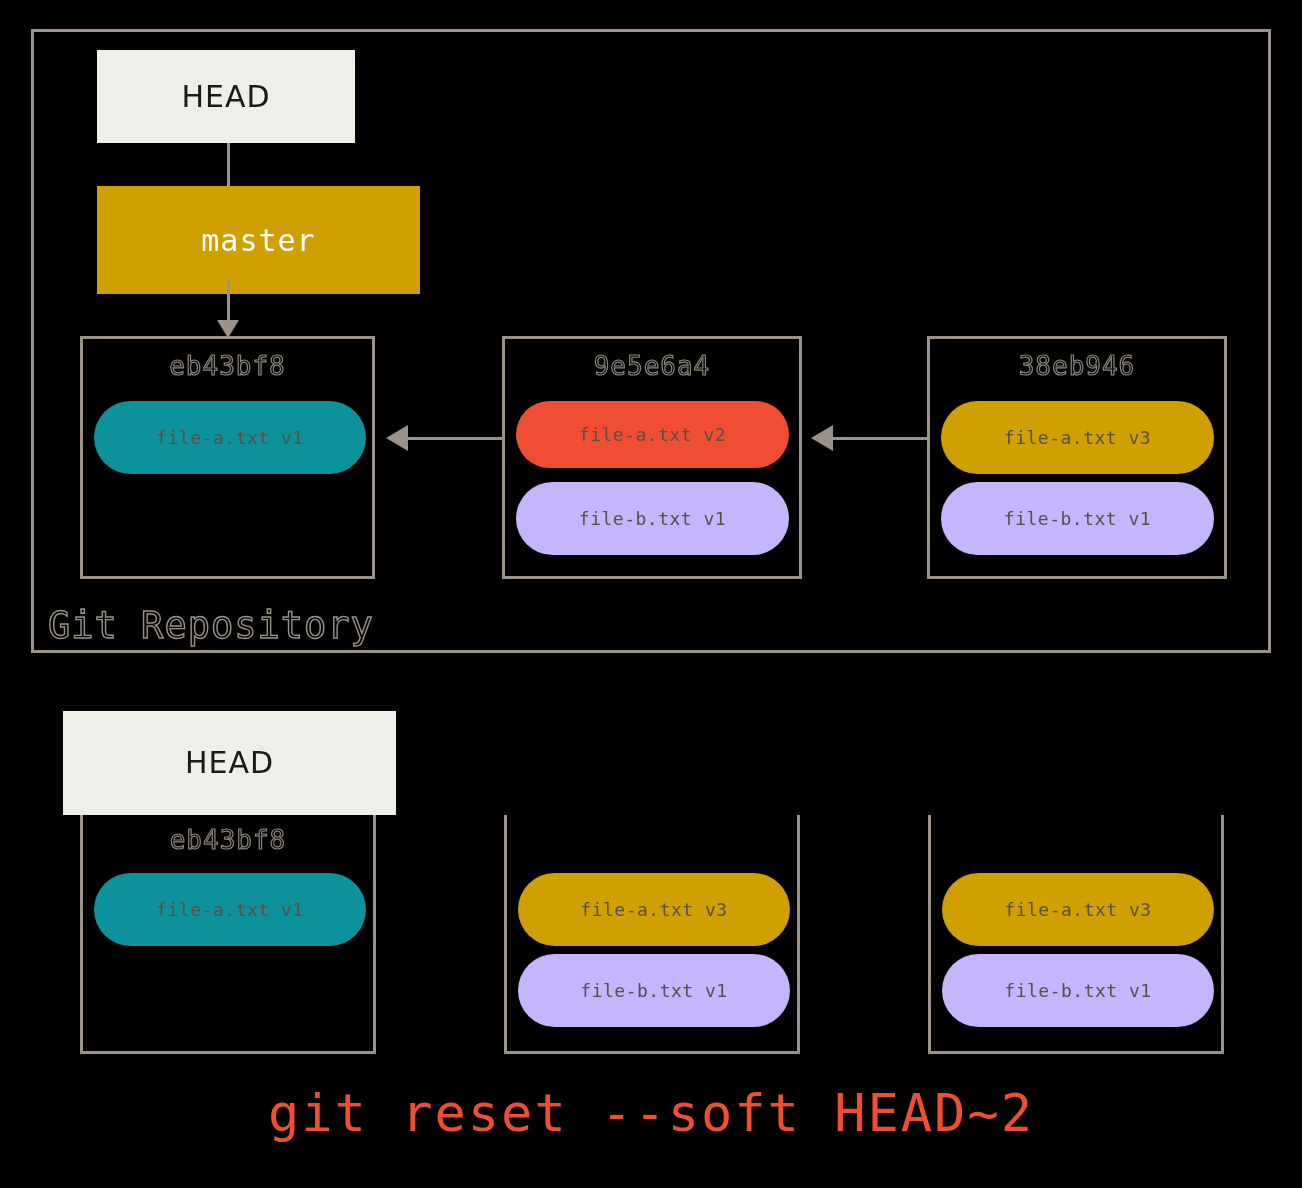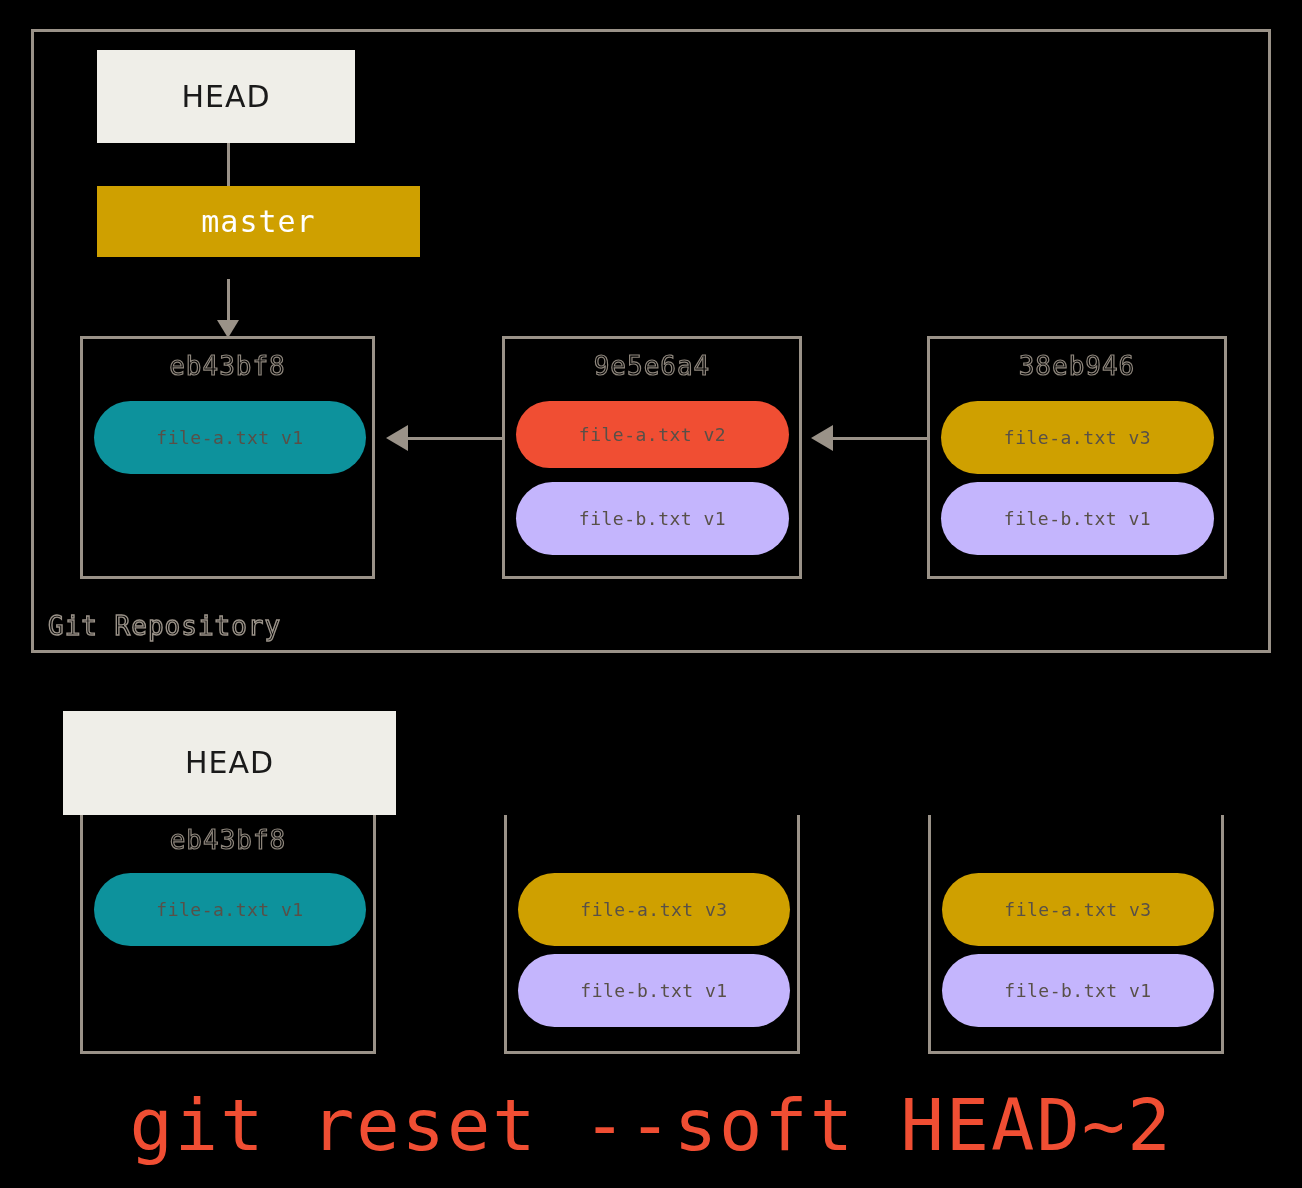--- a/index.html
+++ b/index.html
@@ -27,21 +27,21 @@
     left: 31px; top: 29px;
     width: 1240px; height: 624px;
     border: 3px solid #9a9288;
     background: transparent;
   }
   .repo-label {
     left: 48px; top: 604px;
     width: 420px; height: 44px;
     color: #000000;
     -webkit-text-stroke: 1.4px #9a9288;
-    font-size: 26px;
+    font-size: 37px;
     line-height: 44px;
     letter-spacing: 1px;
     white-space: nowrap;
     text-align: left;
   }
 
   
   .tagbox {
     display: flex;
     align-items: center;
@@ -52,21 +52,21 @@
   }
   .head-top {
     left: 97px; top: 50px;
     width: 258px; height: 93px;
     background: #efeee8;
     color: #1a1a1a;
     font-family: "DejaVu Sans", "Liberation Sans", sans-serif;
   }
   .master-top {
     left: 97px; top: 186px;
-    width: 323px; height: 71px;
+    width: 323px; height: 108px;
     background: #cfa000;
     color: #ffffff;
   }
 
   
   .vline {
     background: #9a9288;
     width: 3px;
   }
   .hline {
@@ -144,21 +144,21 @@
     border-top: none;
     background: transparent;
   }
 
   
   .command {
     left: 0; top: 1083px;
     width: 1302px;
     text-align: center;
     color: #f04e33;
-    font-size: 72px;
+    font-size: 52px;
     letter-spacing: 2px;
     white-space: nowrap;
   }
 </style>
 </head>
 <body>
 
 <div id="stage">
 
   <div class="abs repo-frame"></div>

